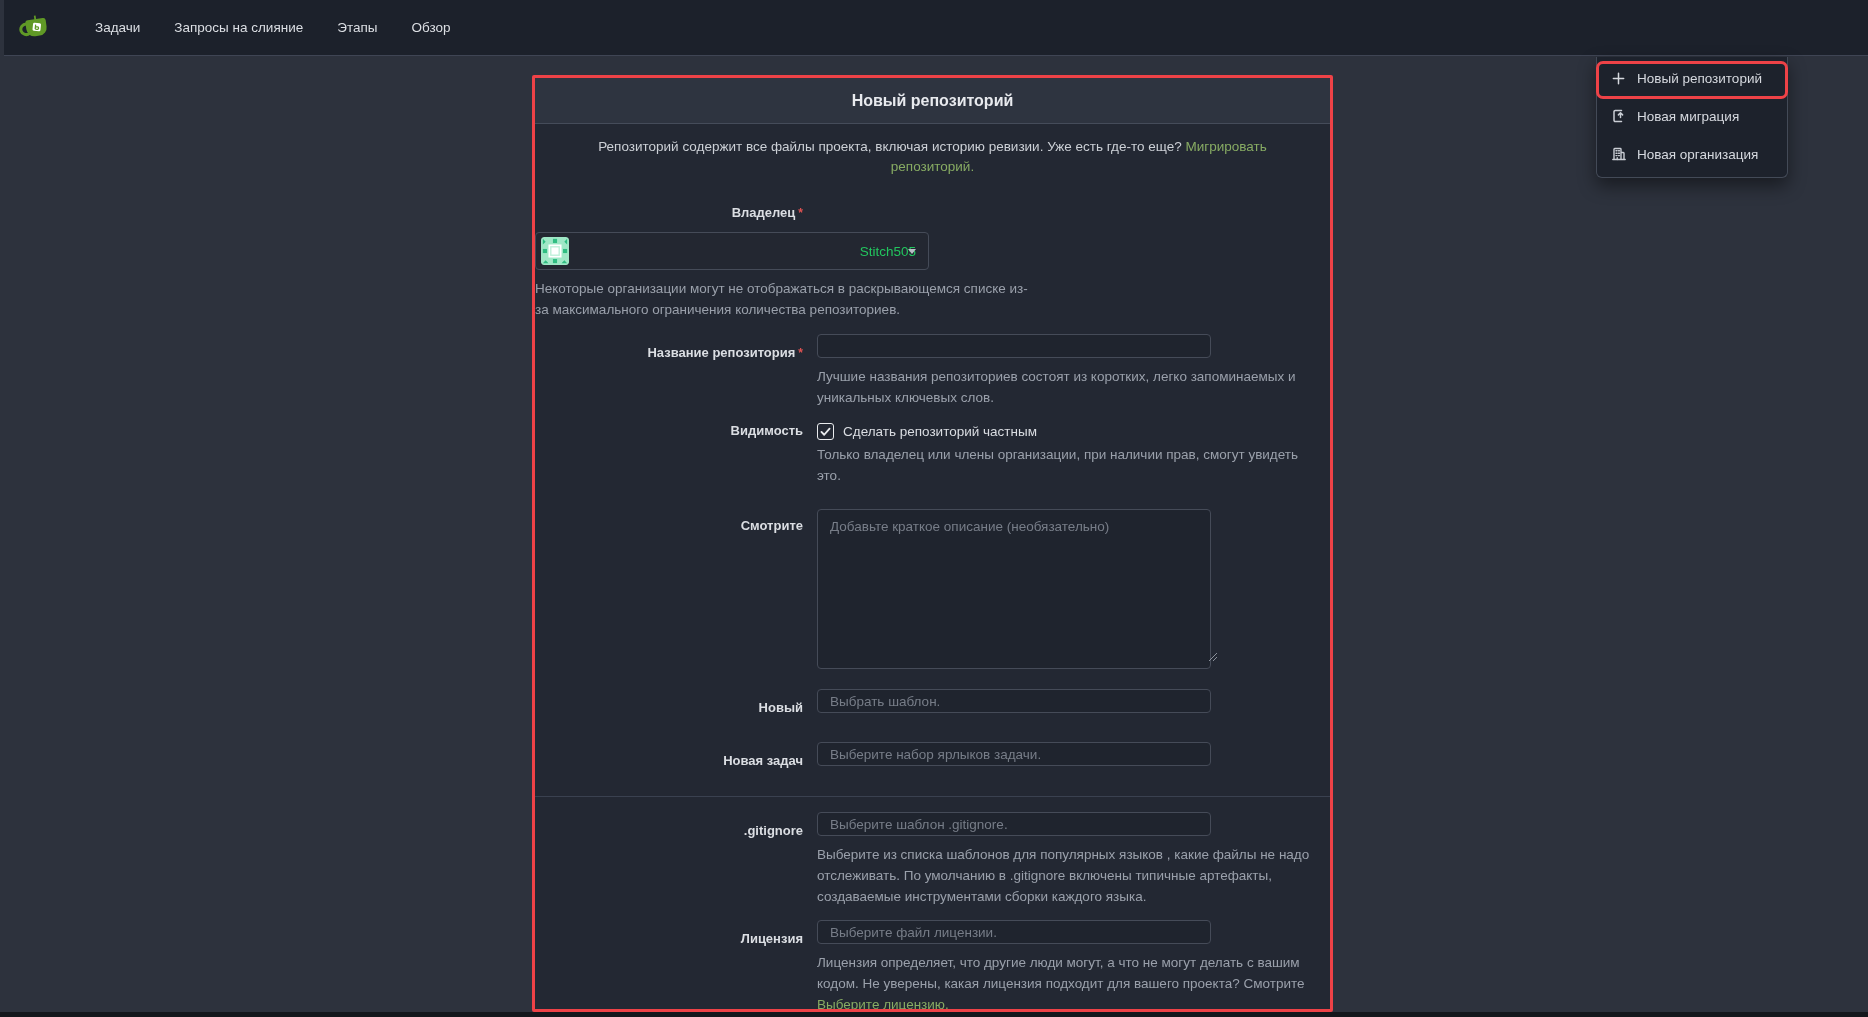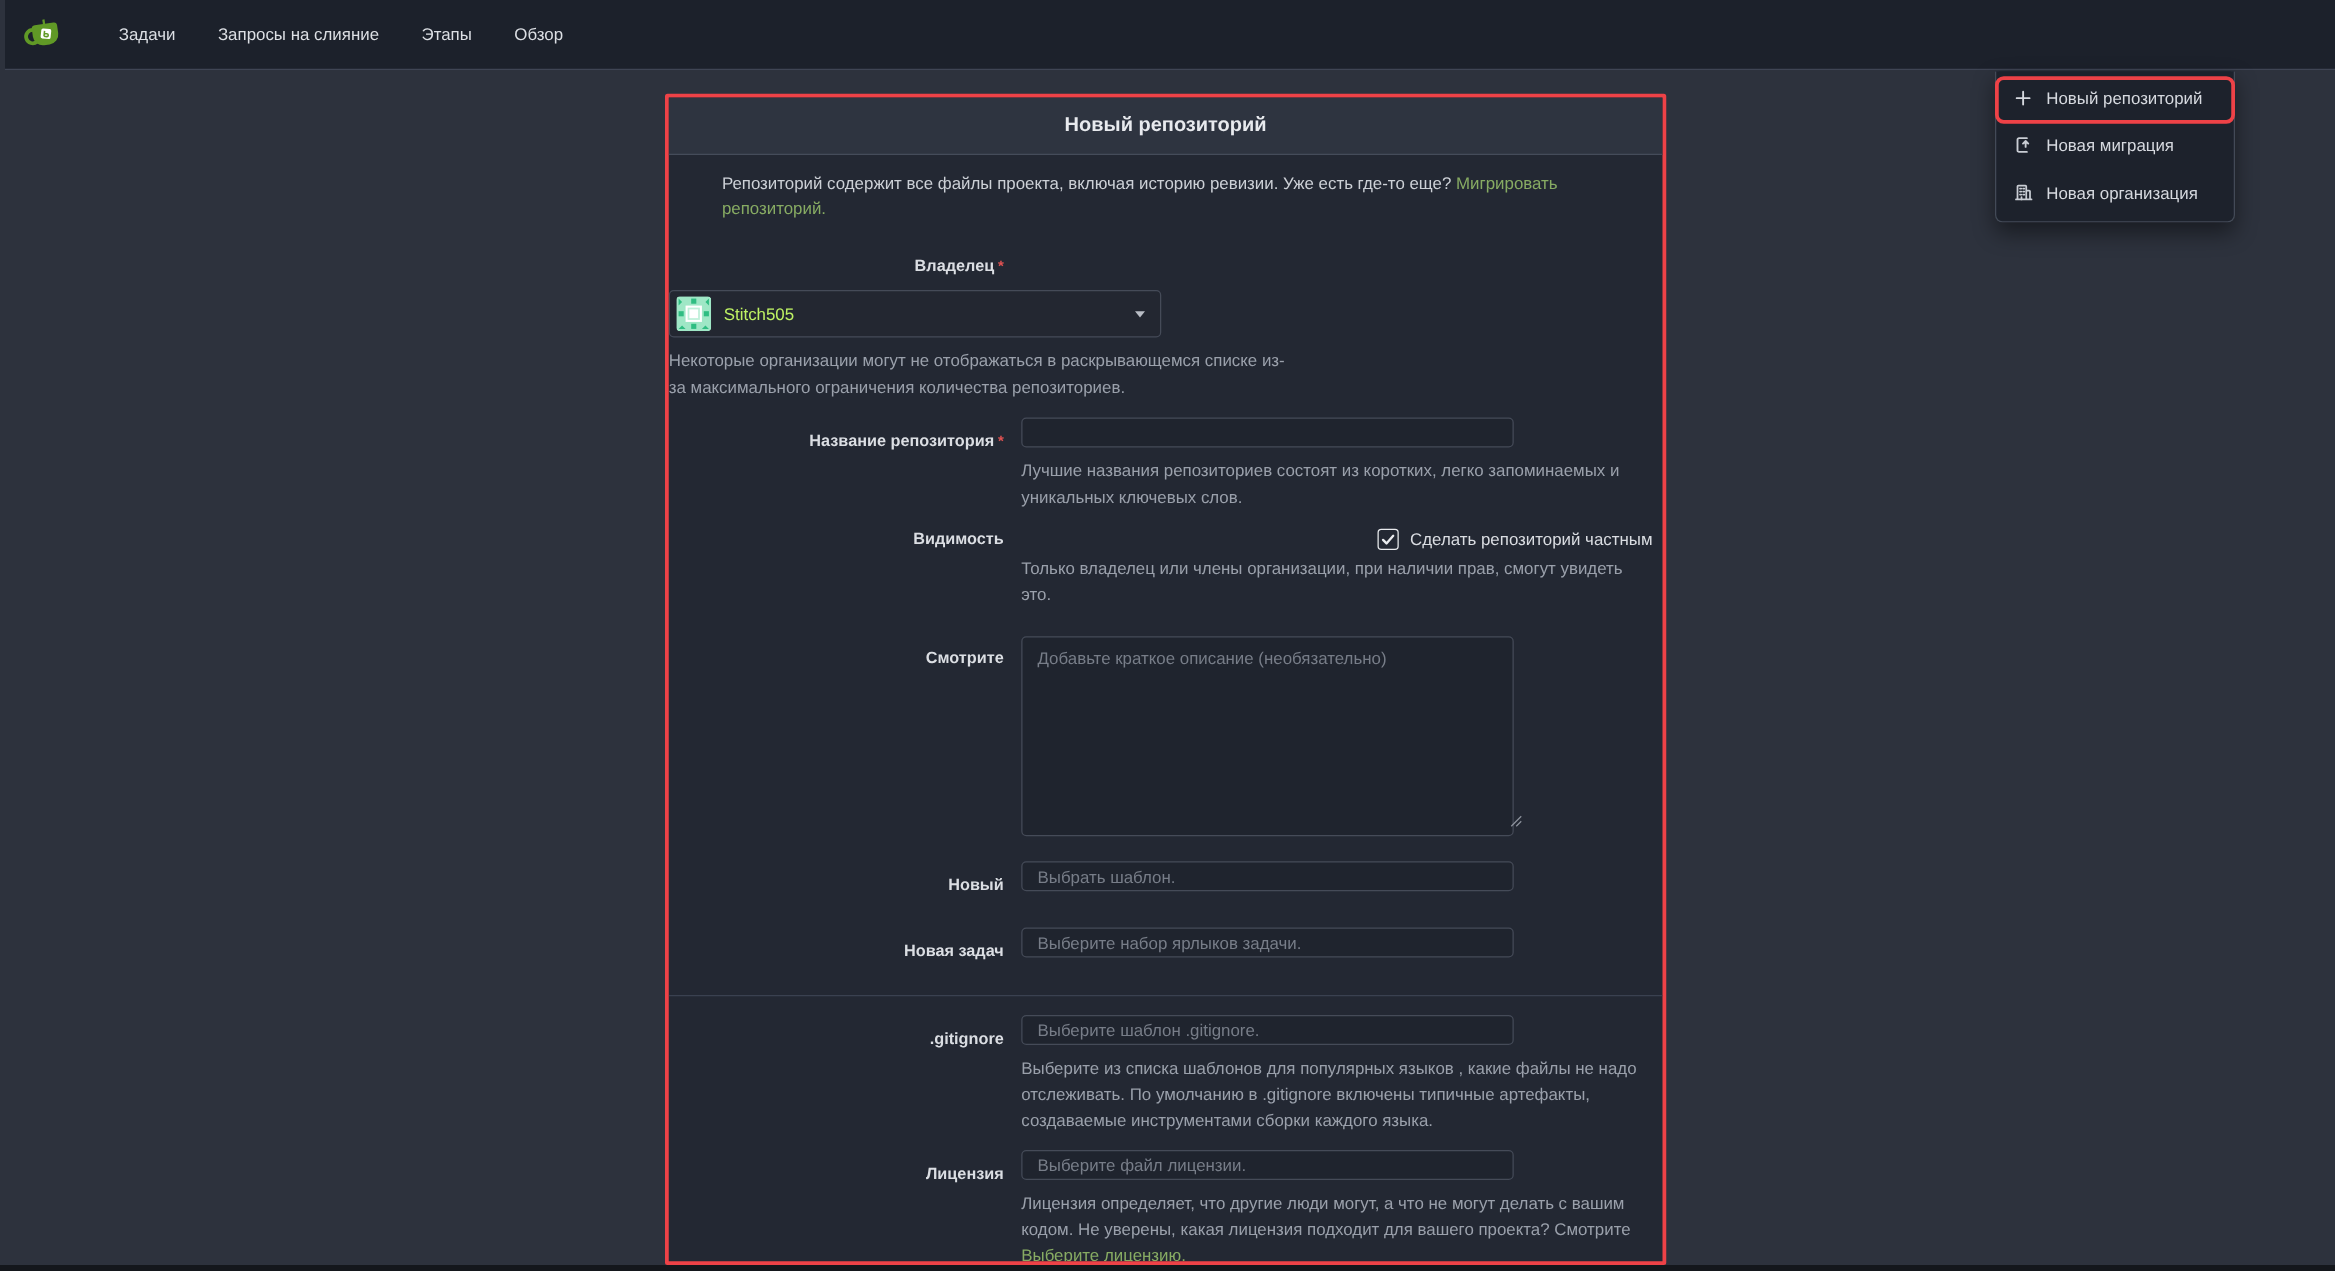--- a/index.html
+++ b/index.html
@@ -40,46 +40,46 @@
     position:absolute; left:532px; top:75px; width:801px; height:937px;
     border:3px solid #ee4247; border-radius:2px; background:#232833; z-index:3;
     overflow:hidden;
   }
   .form-header{
     height:46px; background:#2e3440; border-bottom:1px solid #454c5a;
     display:flex; align-items:center; justify-content:center;
   }
   .form-title{ font-size:16px; font-weight:700; color:#e8eaee; }
   .form-body{ padding-top:13px; }
-  .intro{ width:710px; margin:0 auto; text-align:left; line-height:20px; color:#ccd0d6; }
+  .intro{ width:710px; margin:0 auto; text-align:center; line-height:20px; color:#ccd0d6; }
   .link{ color:#87ab63; cursor:pointer; }
 
   .row{ display:flex; }
   .label-col{ width:282px; text-align:right; padding-right:14px; flex:none; }
   .field-col{ width:505px; flex:none; }
   .f-label{ font-weight:700; color:#dbdee3; font-size:13px; line-height:38px; display:inline-block; }
   .f-label.required::after{ content:"*"; color:#e05252; margin-left:3px; font-size:12px; vertical-align:top; }
   .f-label.lh20{ line-height:20px;margin-left:48px; }
 
   .text-input, .sel, .textarea{
     width:394px; background:#1f242e; border:1px solid #454b58; border-radius:4px;
-    color:#bef264; font-size:13.5px; font-family:inherit;
+    color:#22c55e; font-size:13.5px; font-family:inherit;justify-content:space-between;
   }
   .text-input{ height:24px; padding:0 12px; }
   .text-input::placeholder, .textarea::placeholder{ color:#777d88; opacity:1; }
   .sel{ height:38px; display:flex; align-items:center; padding:0 12px 0 5px; position:relative; background:#232731; cursor:pointer; }
   .sel .sel-avatar{ width:28px; height:28px; border-radius:3px; overflow:hidden; margin-right:10px; flex:none; }
   .sel .caret{ position:absolute; right:12px; top:16px; }
   .textarea{ height:160px; padding:9px 12px; resize:none; display:block; position:relative; }
   .ta-wrap{ position:relative; width:404px; }
   .ta-resize{ position:absolute; right:3px; bottom:4px; pointer-events:none; }
 
   .help{ margin-top:8px; color:#9aa0ab; line-height:21px; width:500px; }
 
-  .chk-row{ display:flex; align-items:center; height:20px;justify-content:flex-end; }
+  .chk-row{ display:flex; align-items:center; height:20px; }
   .checkbox{
     width:17px; height:17px; border:1.5px solid #e9ebee; border-radius:3px;
     display:flex; align-items:center; justify-content:center; margin-right:9px; flex:none; cursor:pointer;
   }
   .chk-label{ color:#dadde2; cursor:pointer; }
 
   .divider{ border:none; border-top:1px solid #3a4150; margin:16px 0 0; }
 
   .m-owner{ margin-top:17px;flex-direction:column; }
   .m-name{ margin-top:14px; }

